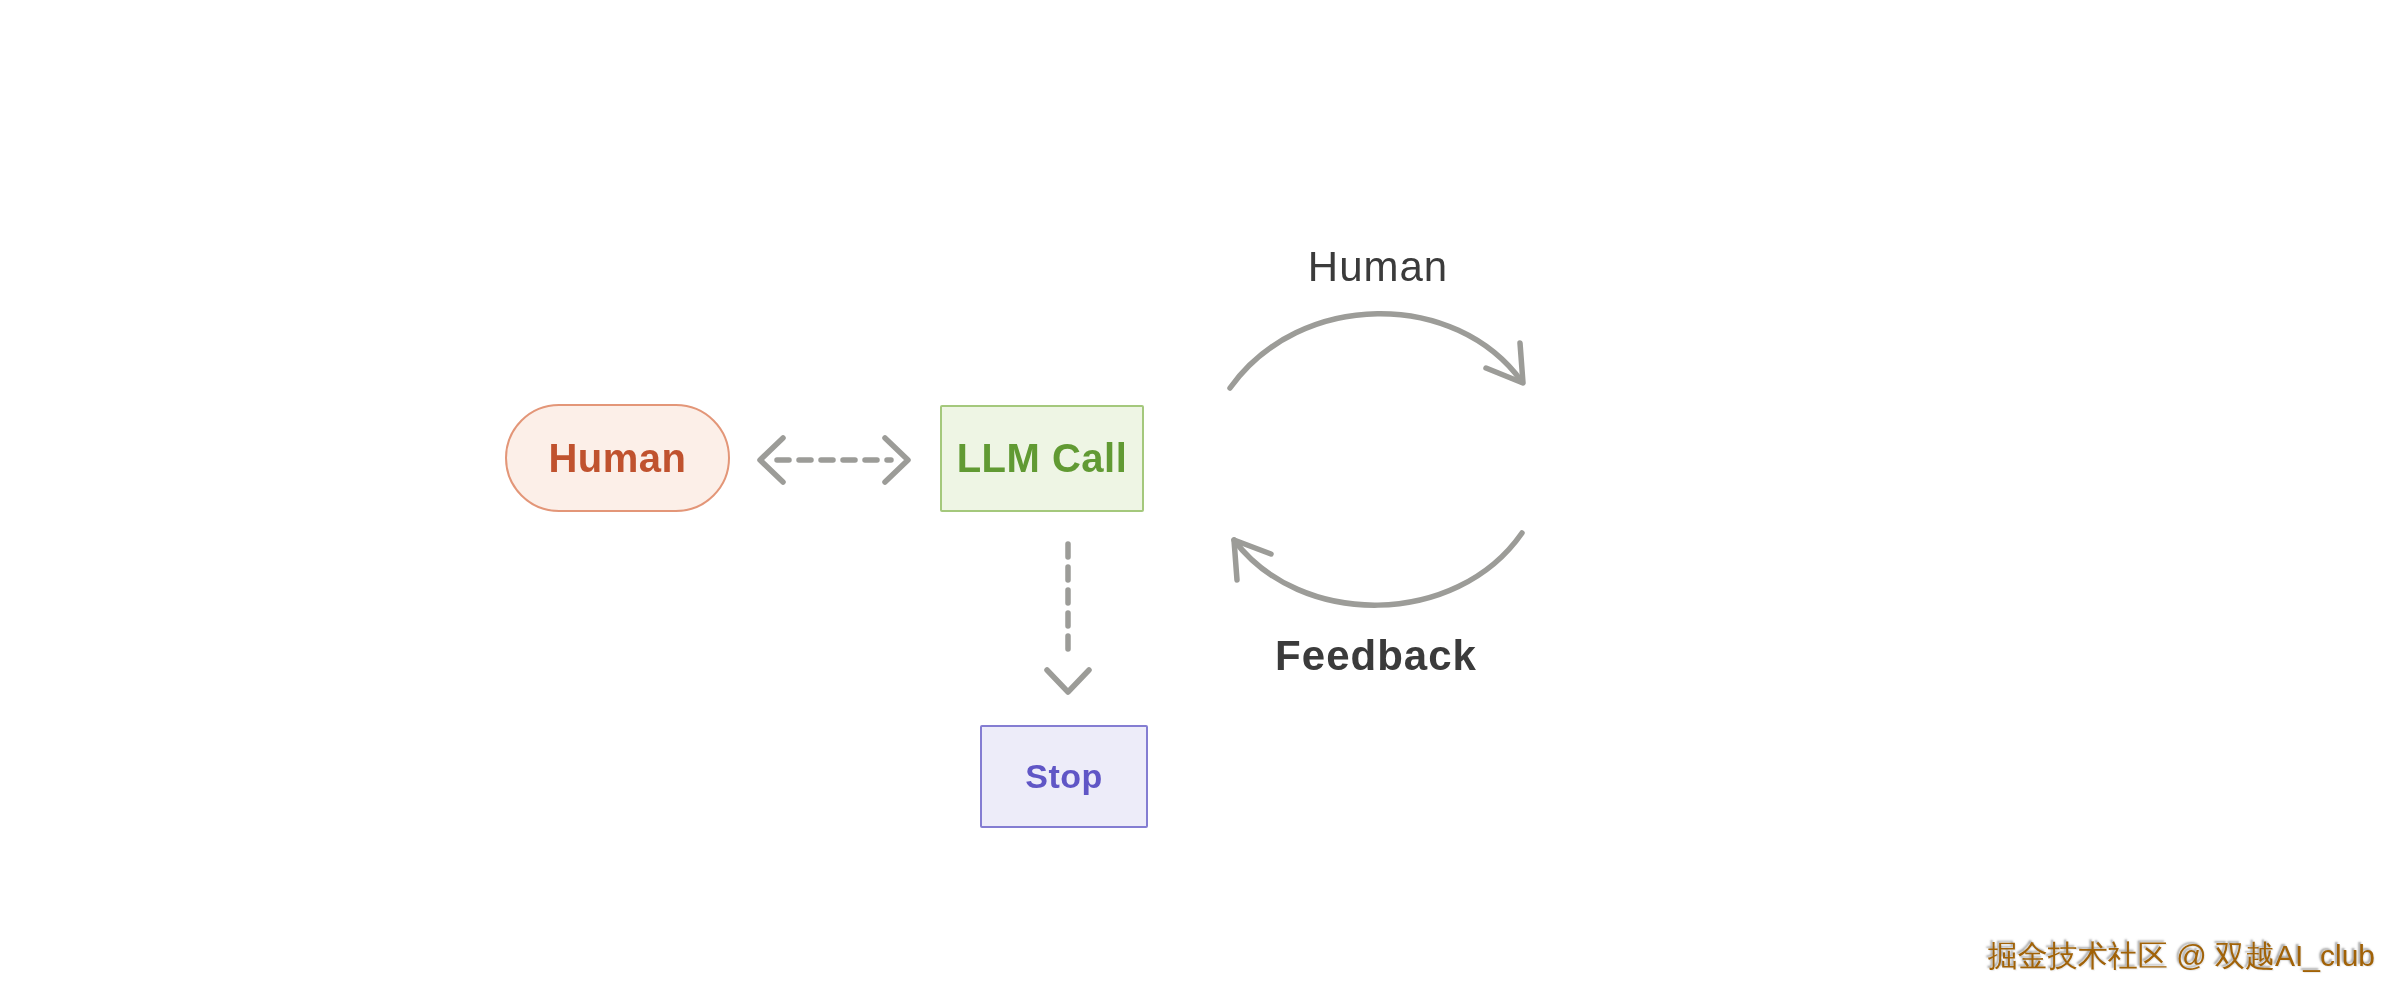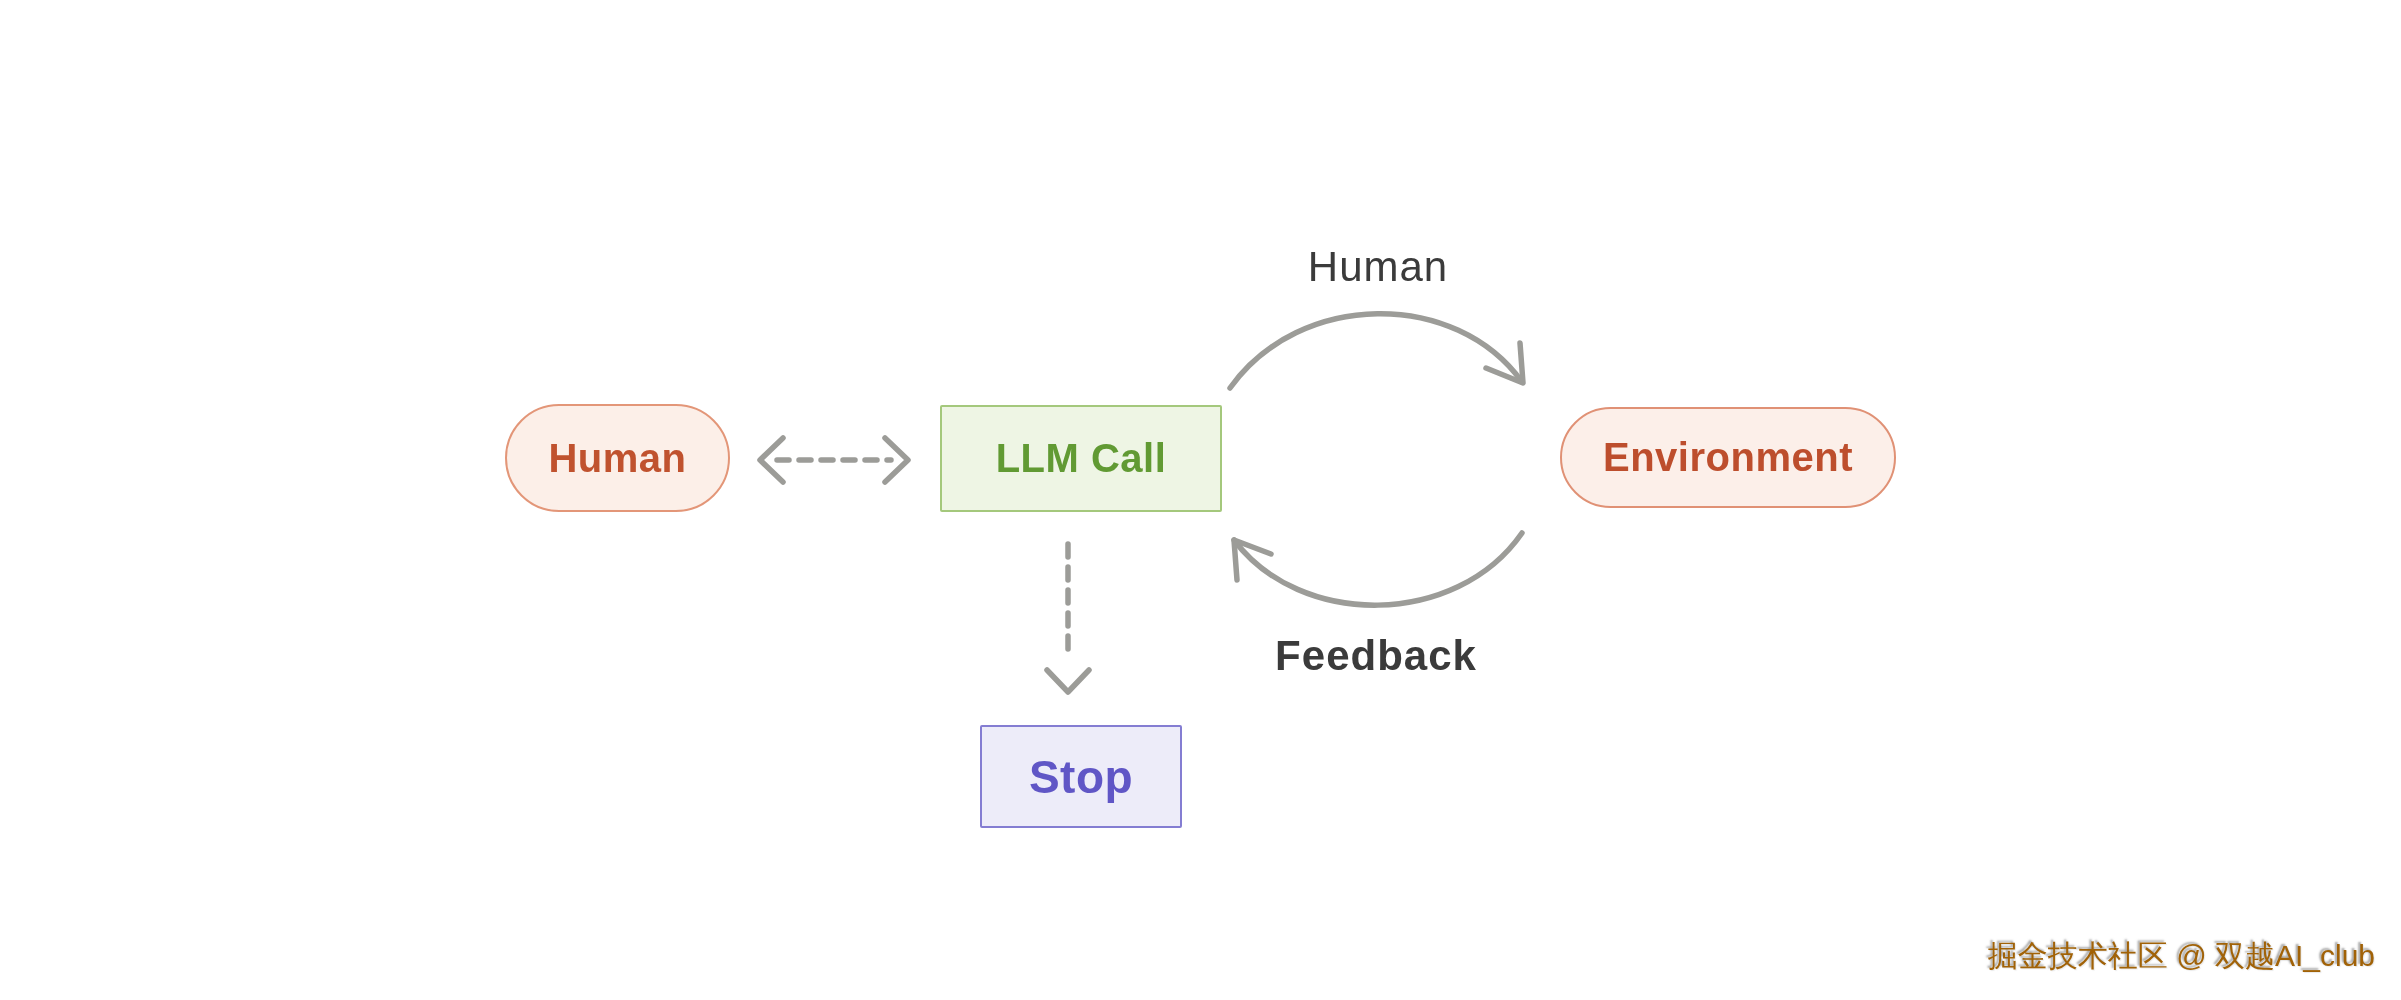--- a/index.html
+++ b/index.html
@@ -35,42 +35,42 @@
     left: 505px; top: 404px;
     width: 225px; height: 108px;
     background: #fcefe8;
     border: 2px solid #e39678;
     border-radius: 55px;
     color: #c0522e;
     align-items: center;
   }
   .node-llm {
     left: 940px; top: 405px;
-    width: 282px; height: 107px;
+    width: 204px; height: 107px;
     background: #eef5e4;
     border: 2px solid #a4c87c;
     border-radius: 2px;
     color: #619a33;
   }
   .node-env {
     left: 1560px; top: 407px;
     width: 336px; height: 101px;
     background: #fcefe9;
     border: 2px solid #e09175;
     border-radius: 51px;
     color: #bd4e2d;
   }
   .node-stop {
     left: 980px; top: 725px;
-    width: 202px; height: 103px;
+    width: 168px; height: 103px;
     background: #edecf9;
     border: 2px solid #847dd2;
     border-radius: 2px;
     color: #6056c6;
-    font-size: 46px;
+    font-size: 34px;
   }
   .edge-label {
     position: absolute;
     transform: translate(-50%, -50%);
     color: #3b3b3b;
     font-size: 42px;
     font-weight: 400;
     letter-spacing: 1px;
     white-space: nowrap;
   }
@@ -120,23 +120,20 @@
   </svg>
 
   <div class="node node-human">
     <span>Human</span>
   </div>
 
   <div class="node node-llm">
     <span>LLM Call</span>
   </div>
 
-  <div class="node node-env">
-    <span>Environment</span>
-  </div>
 
   <div class="node node-stop">
     <span>Stop</span>
   </div>
 
   <div class="edge-label edge-label-action">Human</div>
 
   <div class="edge-label edge-label-feedback">Feedback</div>
 
   <div class="watermark">掘金技术社区 @ 双越AI_club</div>

